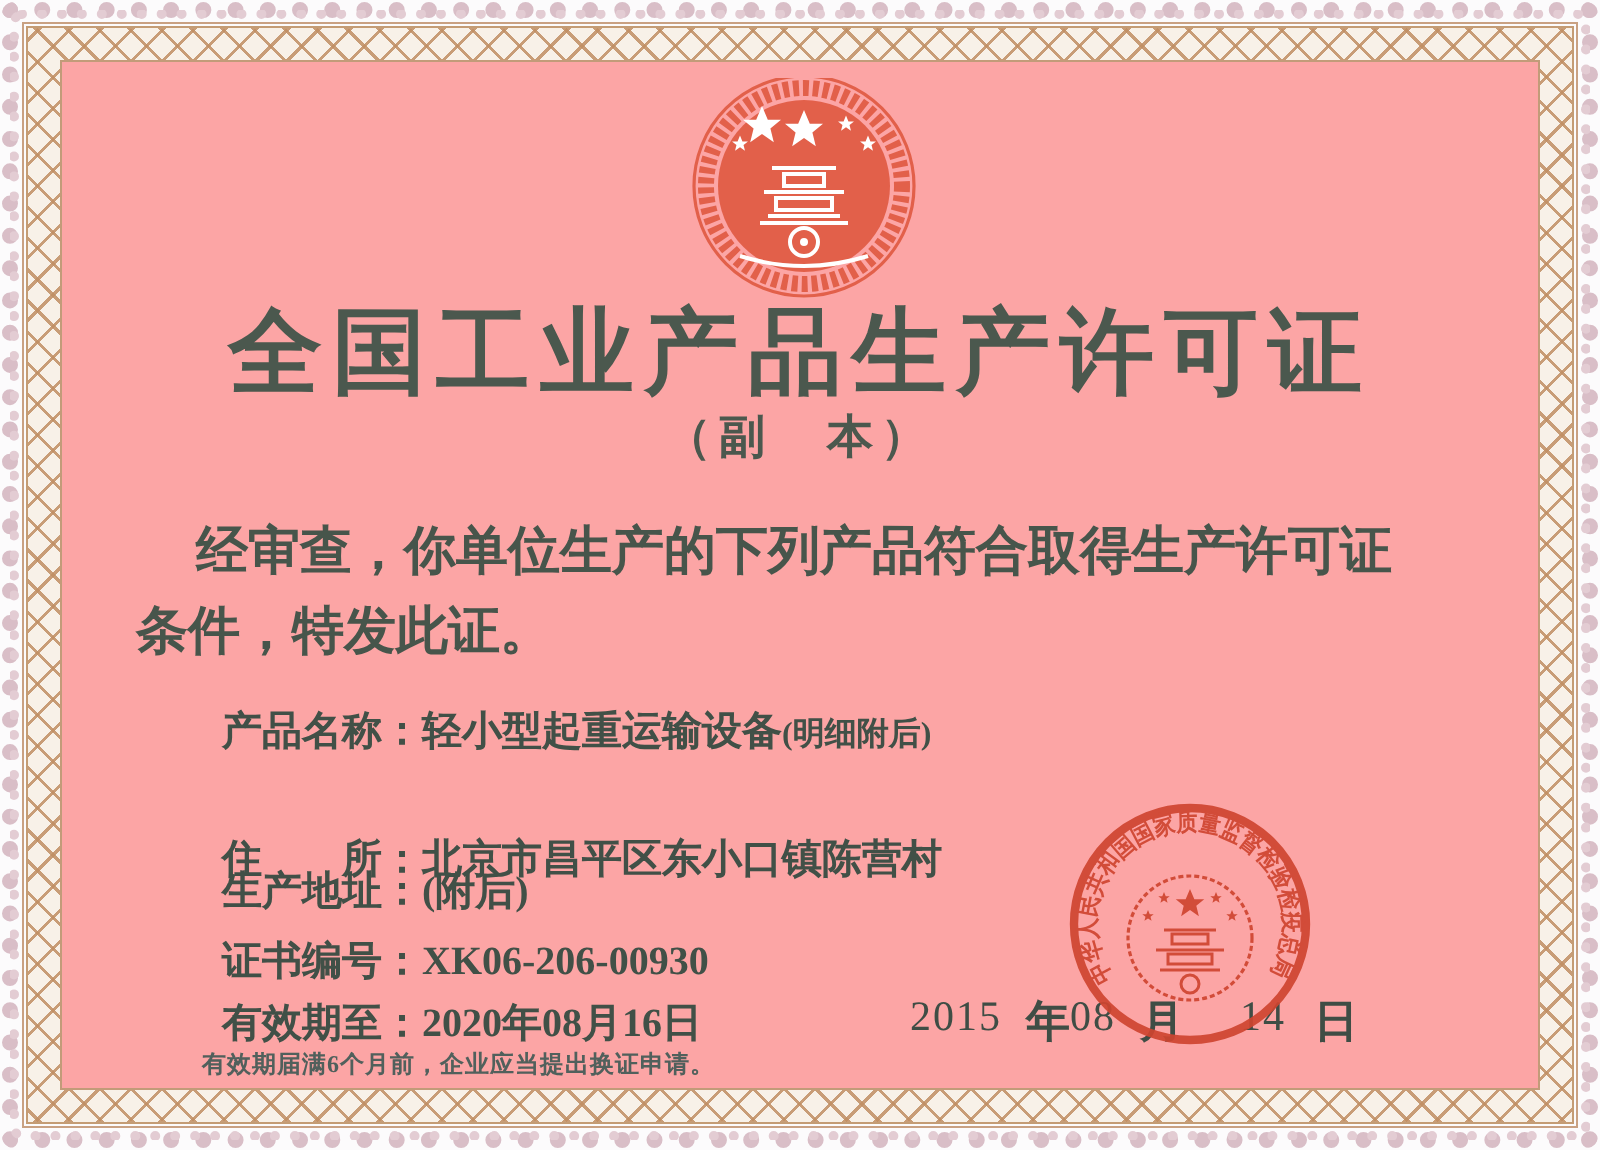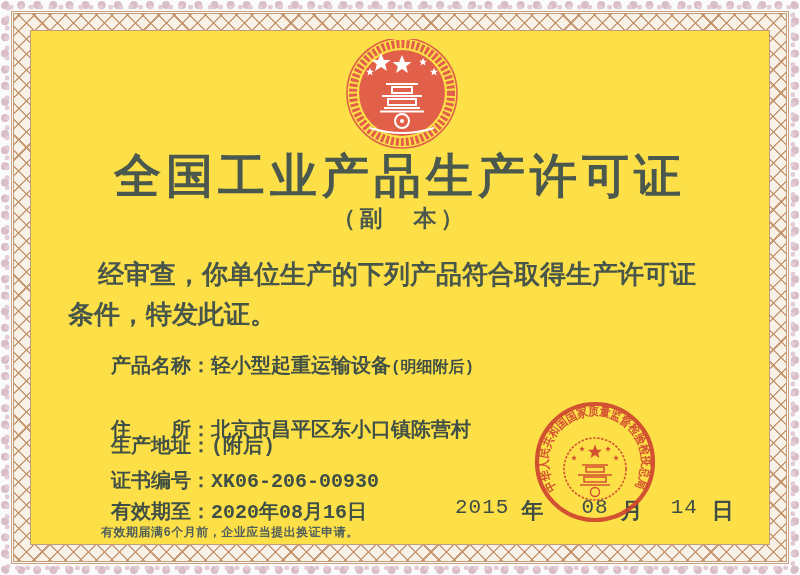--- a/index.html
+++ b/index.html
@@ -8,42 +8,42 @@
 
   
   .lace{position:absolute;inset:1px;border:8px dotted #d9bec7;border-radius:6px;}
   .lace2{position:absolute;inset:5px;border:5px dotted #e3ccd3;border-radius:6px;}
   .outline1{position:absolute;inset:11px;border:1px solid #c9a182;}
   .band{position:absolute;inset:13px;border:1px solid #c49c74;
         background:
           repeating-linear-gradient(45deg, rgba(192,142,99,0) 0 3.5px, rgba(192,142,99,.85) 3.5px 5px, rgba(192,142,99,0) 5px 11px),
           repeating-linear-gradient(135deg, rgba(192,142,99,0) 0 3.5px, rgba(192,142,99,.85) 3.5px 5px, rgba(192,142,99,0) 5px 11px),
           #f8f1e8;}
-  .inner{position:absolute;inset:30px;border:1px solid #c29b79;background:#fde047;font-family:Liberation Mono, monospace;}
+  .inner{position:absolute;inset:30px;border:1px solid #c29b79;background:#fca5a5;}
 
   
   .emblem{position:absolute;left:309px;top:8px;width:124px;height:116px;}
   .title{position:absolute;left:0;top:114px;width:100%;text-align:center;
          font-size:47px;font-weight:bold;letter-spacing:5px;color:#4b584e;white-space:nowrap;}
   .subtitle{position:absolute;left:0;top:172px;width:100%;text-align:center;
             font-size:23px;font-weight:bold;letter-spacing:4px;color:#4b584e;}
   .company{position:absolute;left:63px;top:202px;font-size:21px;color:#44524a;white-space:nowrap;}
   .company .sub{font-size:17px;}
   .paragraph{position:absolute;left:37px;top:225px;width:690px;
              font-size:26px;font-weight:bold;line-height:40px;color:#47554b;}
   .fieldrow{position:absolute;left:80px;font-size:20px;font-weight:bold;color:#415047;white-space:nowrap;}
   .fieldrow .val{font-weight:bold;}
   .fieldrow .suffix{font-size:16px;}
   .row1{top:321px}.row2{top:385px}.row3{top:401px}.row4{top:436px}.row5{top:467px}
   .note{position:absolute;left:70px;top:493px;font-size:12px;font-weight:bold;color:#51605ا5;color:#51605c;letter-spacing:.5px;}
   .dateline{position:absolute;left:424px;top:465px;display:flex;align-items:flex-start;
             font-size:21px;color:#3f4d45;}
   .dateline .num{font-weight:normal;letter-spacing:1px;}
   .dateline .cjk{font-weight:bold;font-size:22px;}
-  .g1{margin-left:12px}.g2{margin-left:38px}.g3{margin-left:12px}
+  .g1{margin-left:12px}.g2{}.g3{margin-left:12px}
   .g4{margin-left:28px}.g5{margin-left:14px}
   .seal{position:absolute;left:489px;top:356px;width:150px;height:150px;opacity:.92;}
 </style>
 </head>
 <body>
 
 <div class="stage">
 
   <div class="lace"></div>
   <div class="lace2"></div>

